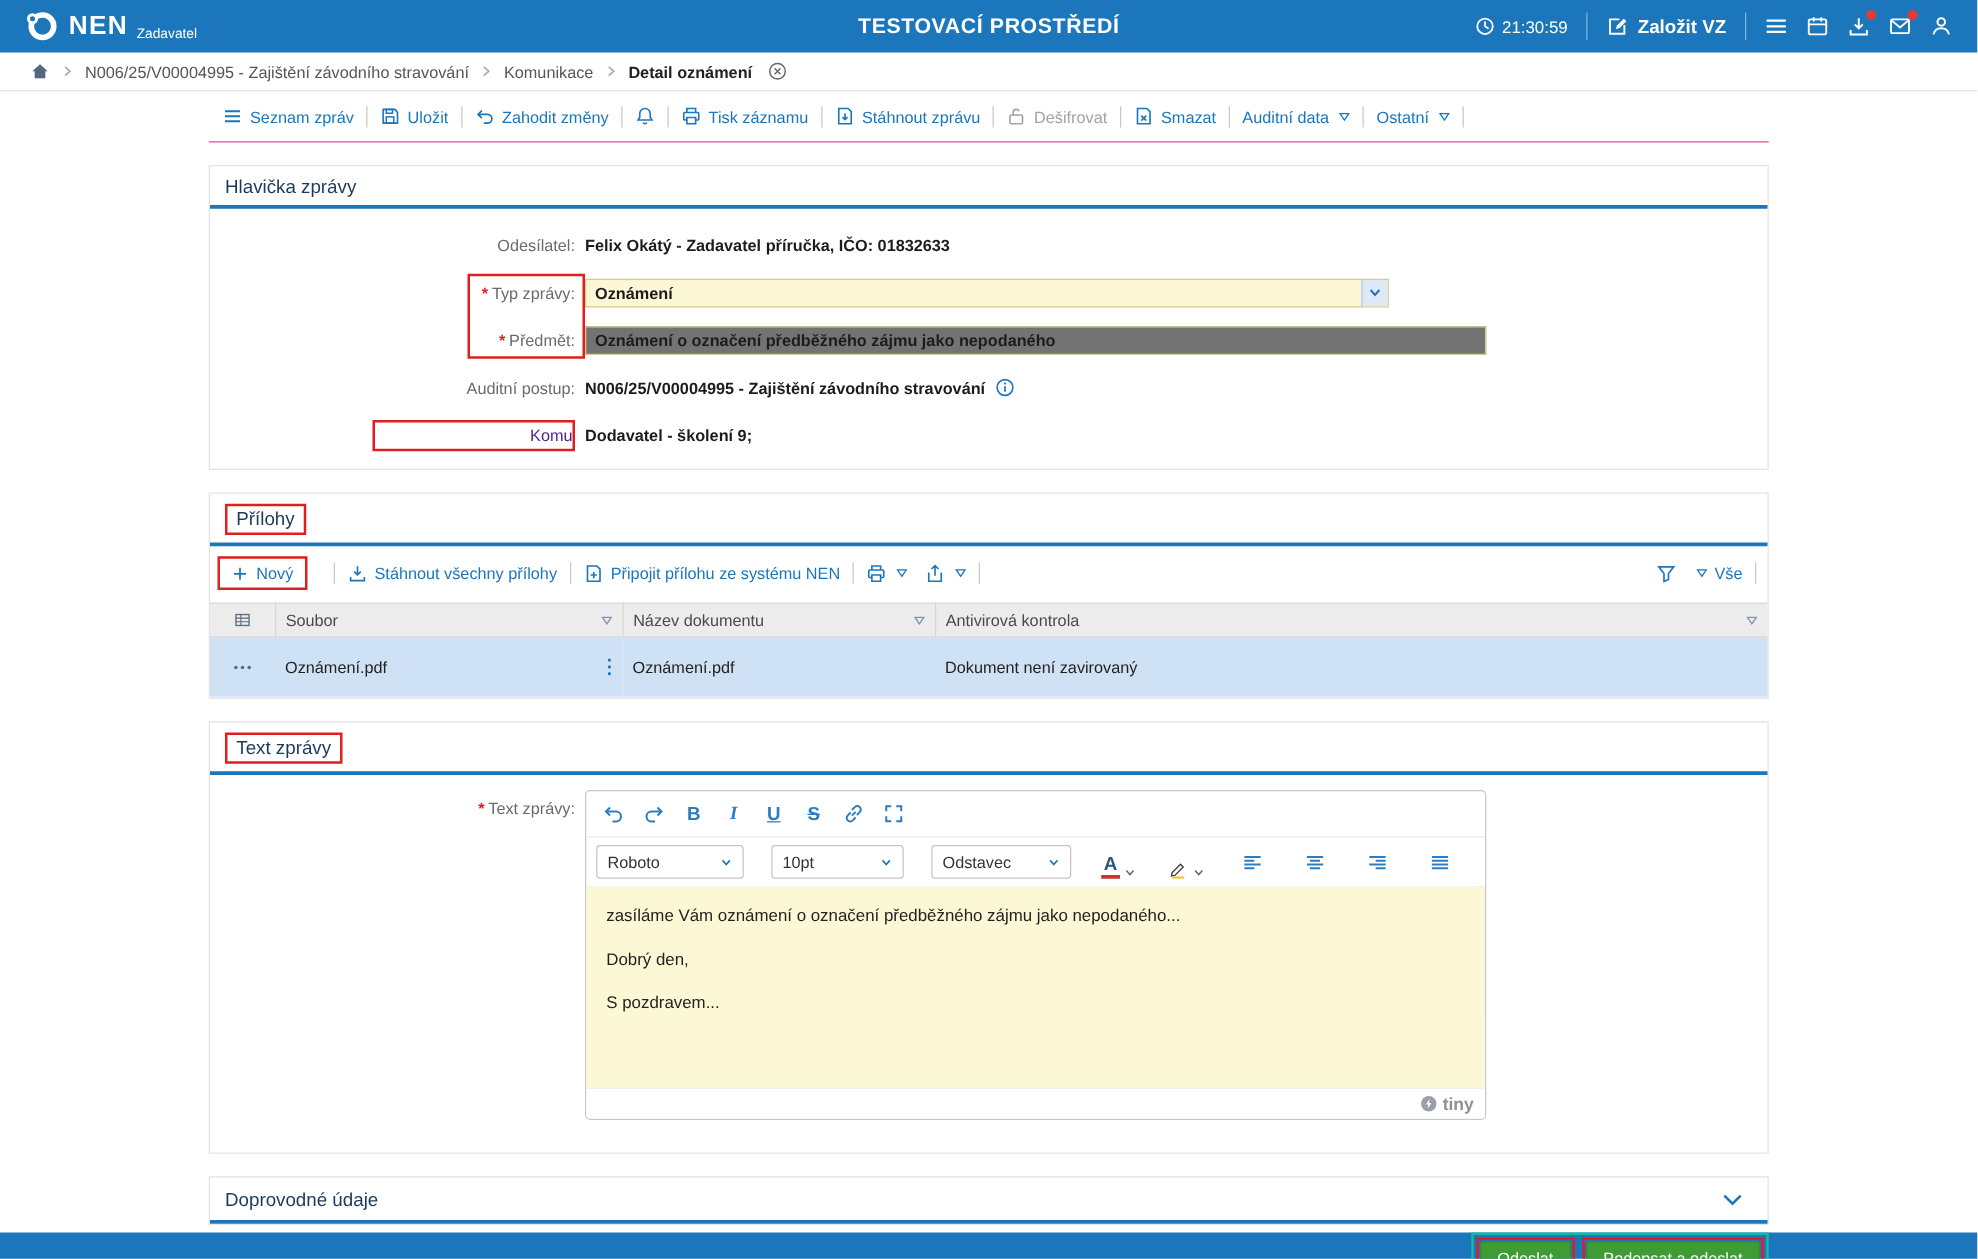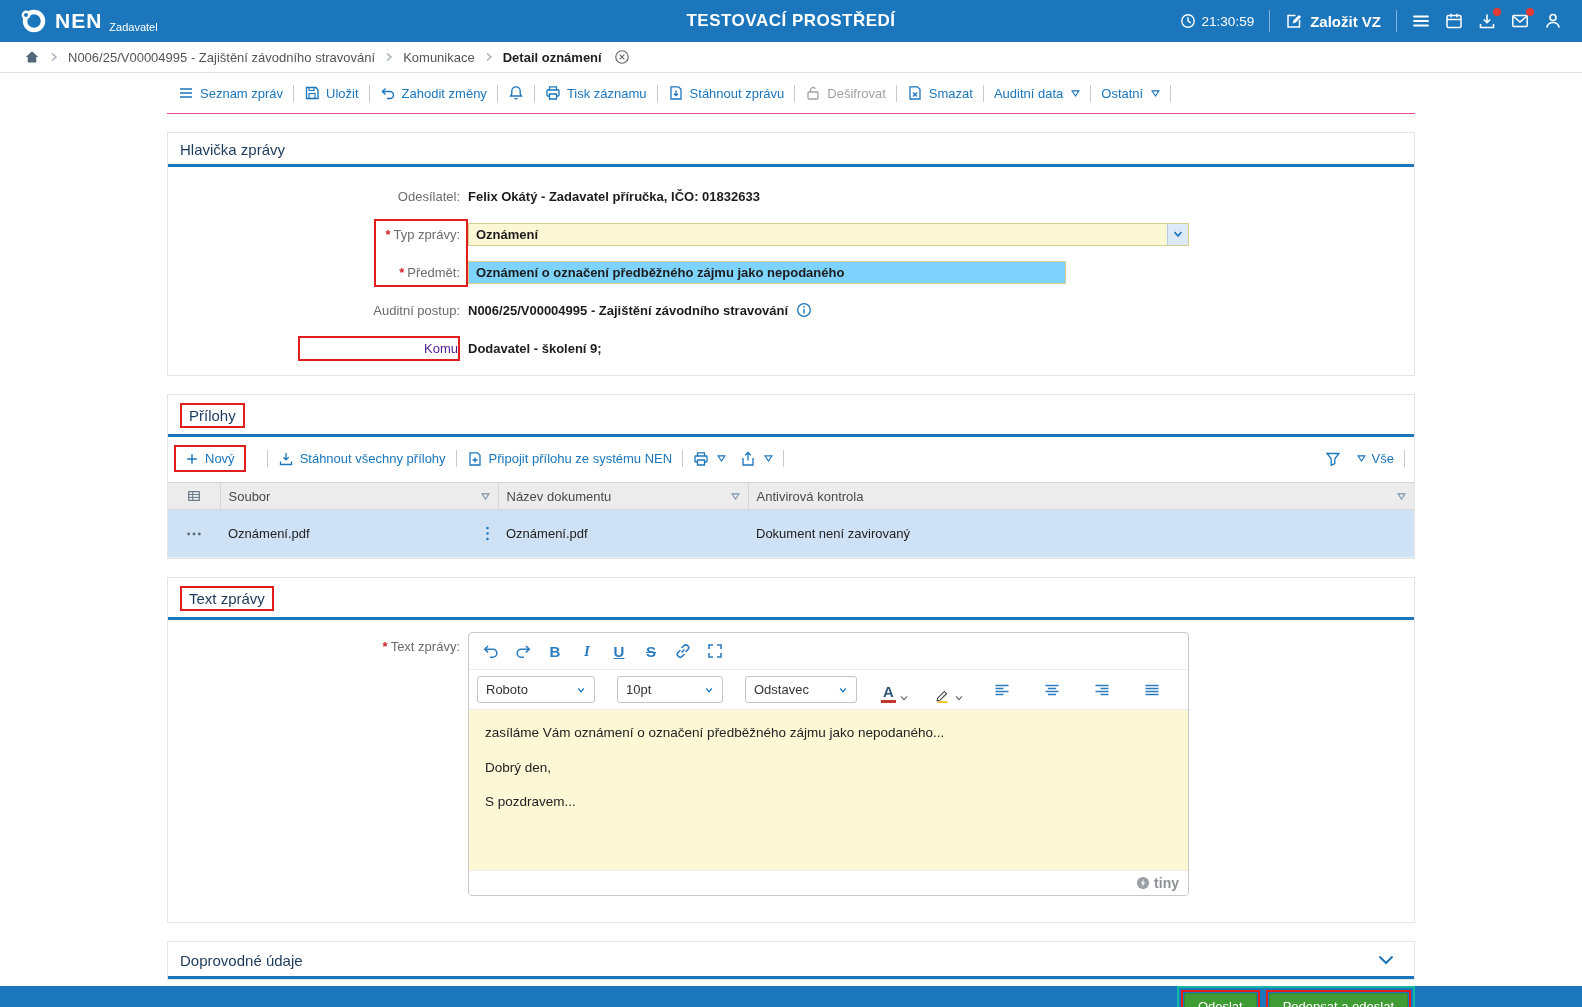--- a/index.html
+++ b/index.html
@@ -49,22 +49,22 @@
 
   
   .form{position:relative;padding:10px 0 8px;}
   .frow{display:flex;align-items:center;height:38px;}
   .frow.auto{height:auto;align-items:flex-start;padding:2px 0 18px;}
   .flabel{width:292px;flex:none;display:flex;justify-content:flex-end;align-items:center;gap:3px;color:#6b6b6b;text-align:right;}
   .frow.auto .flabel{padding-top:7px;}
   .req{color:#d22222;font-weight:bold;}
   .fvalue{margin-left:8px;display:flex;align-items:center;gap:8px;}
   .bold{font-weight:bold;color:#1c1c1c;}
-  .yfield{width:598px;height:23px;background:#7dd3fc;border:1px solid #d6cd8f;font-weight:bold;font-size:13px;color:#1c1c1c;padding:0 7px;font-family:inherit;}
-  .select-field{width:721px;height:23px;background:#fcf8d5;border:1px solid #d6cd8f;display:flex;align-items:stretch;cursor:pointer;}
+  .yfield{width:721px;height:23px;background:#737373;border:1px solid #d6cd8f;font-weight:bold;font-size:13px;color:#1c1c1c;padding:0 7px;font-family:inherit;}
+  .select-field{width:643px;height:23px;background:#fcf8d5;border:1px solid #d6cd8f;display:flex;align-items:stretch;cursor:pointer;}
   .sel-text{flex:1;padding:3px 7px 0;font-weight:bold;color:#1c1c1c;}
   .sel-btn{width:21px;background:#dde9f6;border-left:1px solid #b9cde2;display:flex;align-items:center;justify-content:center;color:#1b76bc;}
   .info-btn{color:#1b76bc;display:flex;}
   .komu-box{border:2px solid #e01e1e;width:162px;text-align:right;padding:3px 0;color:#4c1d95;}
   .anno-rect{position:absolute;border:2px solid #e01e1e;pointer-events:none;}
   .anno-labels{left:206px;top:52px;width:94px;height:68px;}
 
   
   .attach-toolbar{display:flex;align-items:center;padding:8px 6px;}
   .anno-inline{border:2px solid #e01e1e;padding:1px 2px;display:inline-flex;margin-right:18px;}

